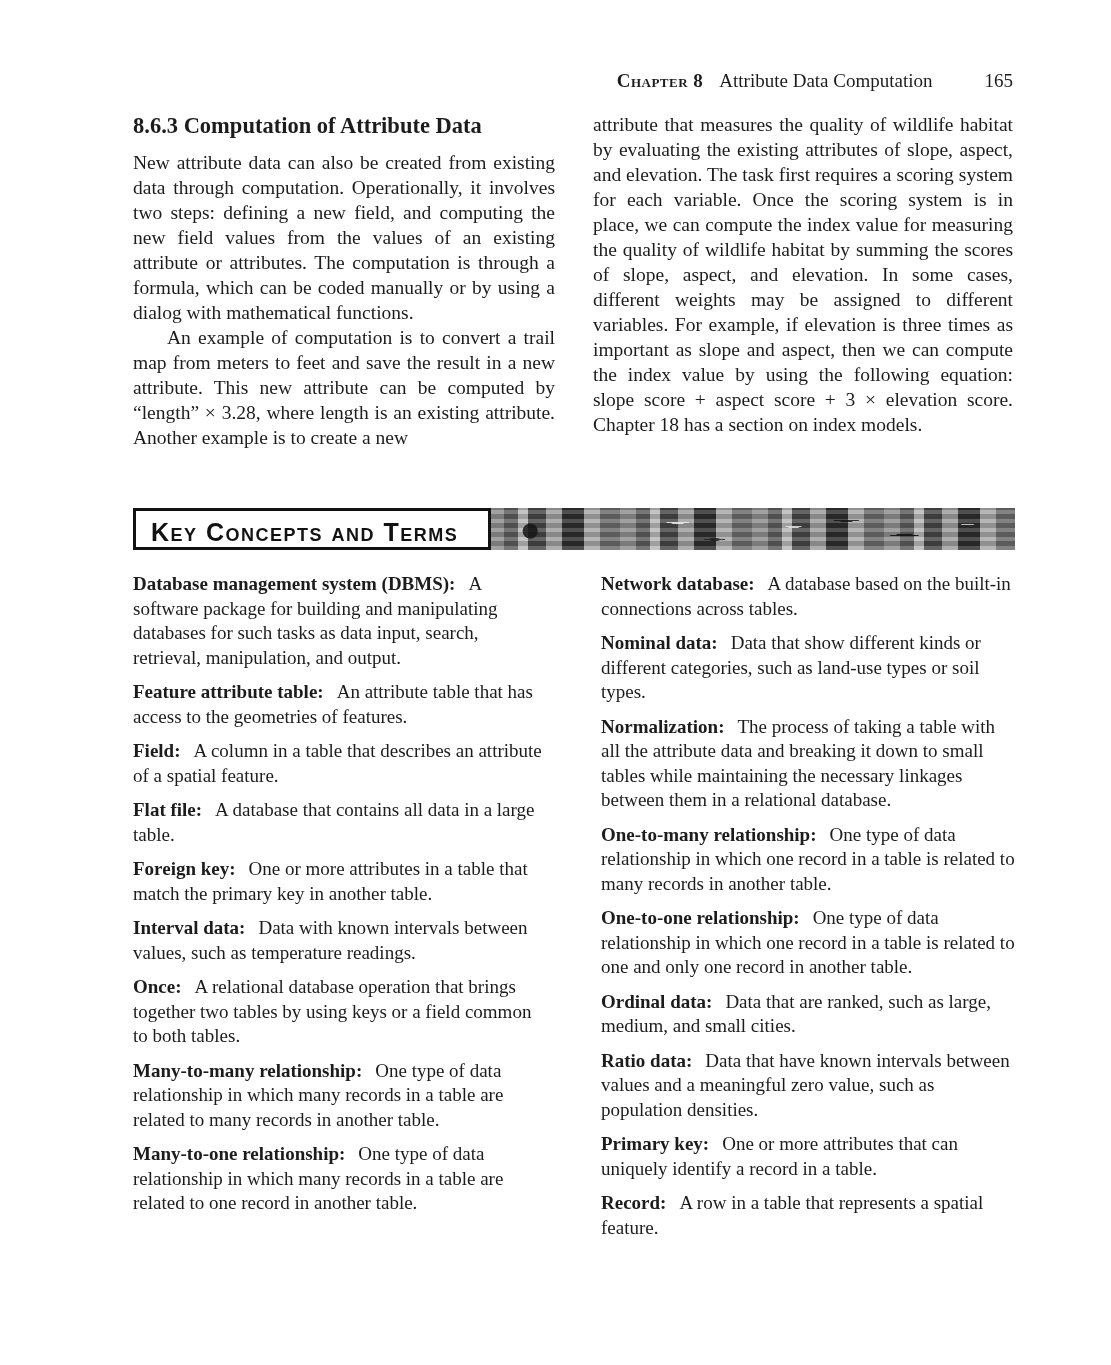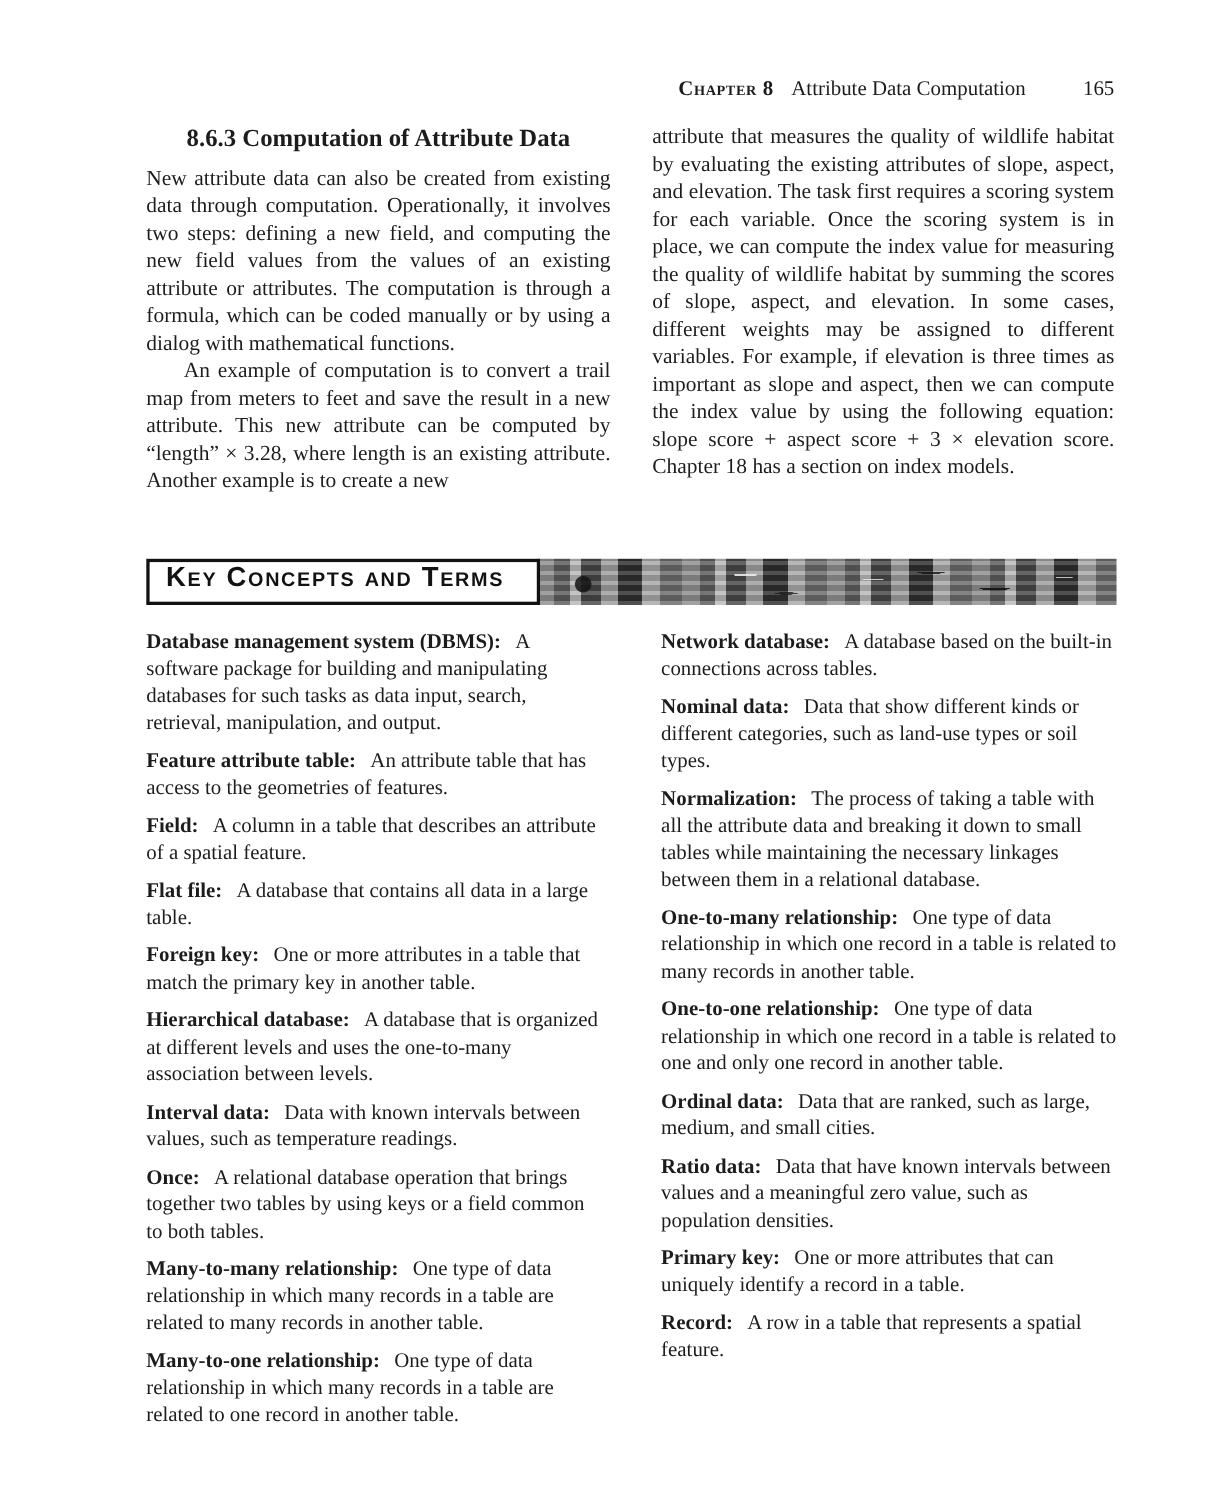--- a/index.html
+++ b/index.html
@@ -19,33 +19,33 @@
 
   
   .section-columns {
     position:absolute; top:112px; left:133px; width:880px;
     display:flex; gap:38px; font-size:19.5px; line-height:25px; text-align:justify;
   }
   .col-left { width:422px; }
   .col-right { width:420px; }
   .section-heading {
     font-size:22.5px; line-height:28px; font-weight:bold;
-    margin:0 0 10px 0; text-align:center;
+    margin:0 0 10px 0; text-align:left;
   }
   .body-par { margin:0; }
   .body-par.indent { text-indent:34px; }
 
   
   .banner {
     position:absolute; top:508px; left:133px; width:882px; height:42px;
     display:flex; align-items:stretch;
   }
   .banner-box {
     background:#ffffff; border:3px solid #121212; z-index:2;
-    display:flex; align-items:flex-start; padding:0 30px 0 15px;
+    display:flex; align-items:flex-end; padding:0 30px 0 15px;
   }
   .banner-title {
     font-family:"Liberation Sans", sans-serif; font-weight:bold;
     font-variant:small-caps; font-size:25px; letter-spacing:1.5px;
     white-space:nowrap; color:#121212;
   }
   .banner-strip {
     flex:1; margin-left:-3px;
     background:
       radial-gradient(circle at 8% 55%, rgba(20,20,20,.85) 0 7px, transparent 8px),
@@ -100,21 +100,20 @@
     <div class="banner-strip"></div>
   </div>
 
   <div class="glossary">
     <div class="gcol">
       <p class="entry"><b class="term">Database management system (DBMS):</b><span>A software package for building and manipulating databases for such tasks as data input, search, retrieval, manipulation, and output.</span></p>
       <p class="entry"><b class="term">Feature attribute table:</b><span>An attribute table that has access to the geometries of features.</span></p>
       <p class="entry"><b class="term">Field:</b><span>A column in a table that describes an attribute of a spatial feature.</span></p>
       <p class="entry"><b class="term">Flat file:</b><span>A database that contains all data in a large table.</span></p>
       <p class="entry"><b class="term">Foreign key:</b><span>One or more attributes in a table that match the primary key in another table.</span></p>
-      <p class="entry"><b class="term">Hierarchical database:</b><span>A database that is organized at different levels and uses the one-to-many association between levels.</span></p>
       <p class="entry"><b class="term">Interval data:</b><span>Data with known intervals between values, such as temperature readings.</span></p>
       <p class="entry"><b class="term">Once:</b><span>A relational database operation that brings together two tables by using keys or a field common to both tables.</span></p>
       <p class="entry"><b class="term">Many-to-many relationship:</b><span>One type of data relationship in which many records in a table are related to many records in another table.</span></p>
       <p class="entry"><b class="term">Many-to-one relationship:</b><span>One type of data relationship in which many records in a table are related to one record in another table.</span></p>
     </div>
     <div class="gcol">
       <p class="entry"><b class="term">Network database:</b><span>A database based on the built-in connections across tables.</span></p>
       <p class="entry"><b class="term">Nominal data:</b><span>Data that show different kinds or different categories, such as land-use types or soil types.</span></p>
       <p class="entry"><b class="term">Normalization:</b><span>The process of taking a table with all the attribute data and breaking it down to small tables while maintaining the necessary linkages between them in a relational database.</span></p>
       <p class="entry"><b class="term">One-to-many relationship:</b><span>One type of data relationship in which one record in a table is related to many records in another table.</span></p>

